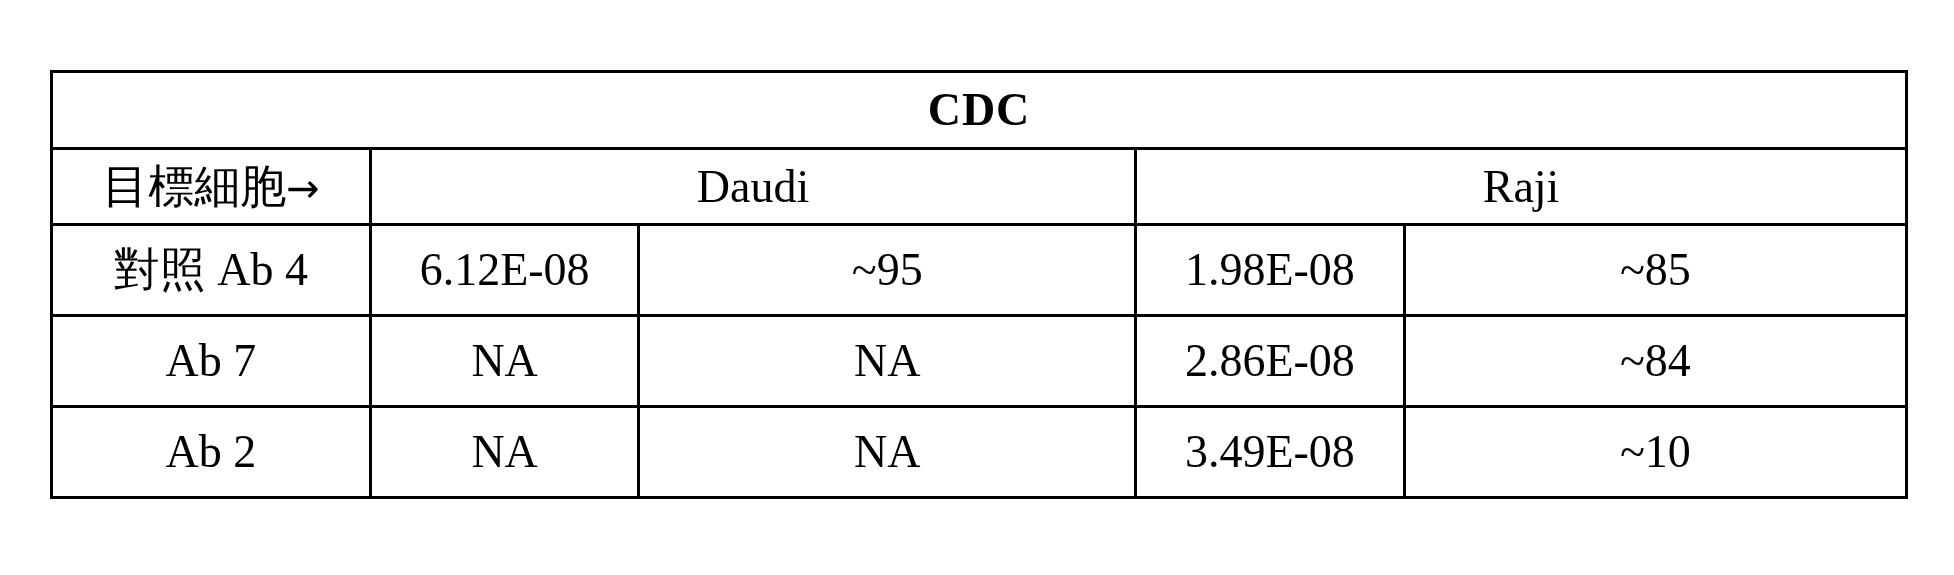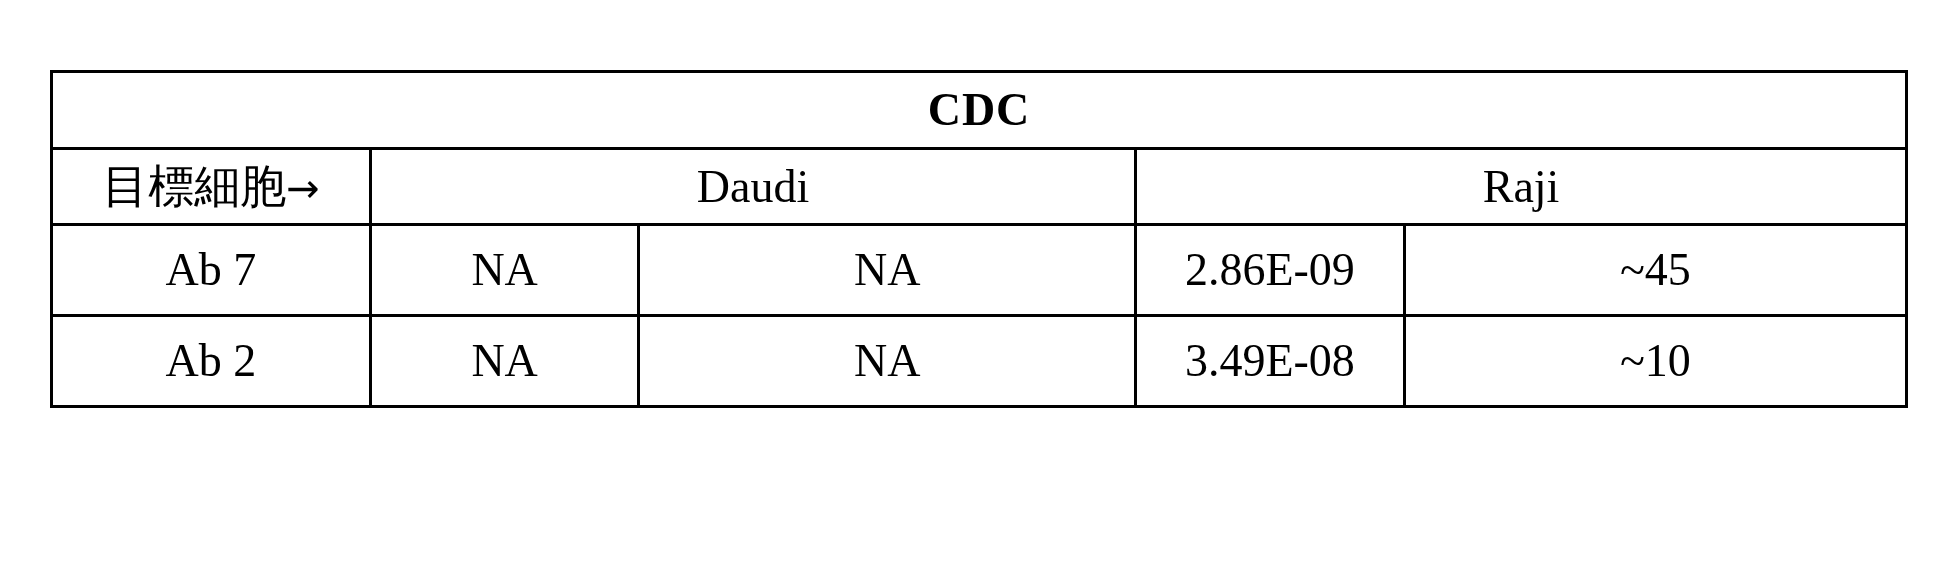--- a/index.html
+++ b/index.html
@@ -93,25 +93,32 @@
       <tbody>
         <tr>
           <td class="title-cell" colspan="5">CDC</td>
         </tr>
         <tr class="row-head">
           <td class="target-label"><span>目標細胞</span><span class="arrow">→</span></td>
           <td colspan="2">Daudi</td>
           <td colspan="2">Raji</td>
         </tr>
         <tr class="data-row">
+          <td>對照 Ab 4</td>
+          <td>6.12E-08</td>
+          <td>~95</td>
+          <td>1.98E-08</td>
+          <td>~85</td>
+        </tr>
+        <tr class="data-row">
           <td>Ab 7</td>
           <td>NA</td>
           <td>NA</td>
-          <td>2.86E-09</td>
-          <td>~45</td>
+          <td>2.86E-08</td>
+          <td>~84</td>
         </tr>
         <tr class="data-row">
           <td>Ab 2</td>
           <td>NA</td>
           <td>NA</td>
           <td>3.49E-08</td>
           <td>~10</td>
         </tr>
       </tbody>
     </table>

